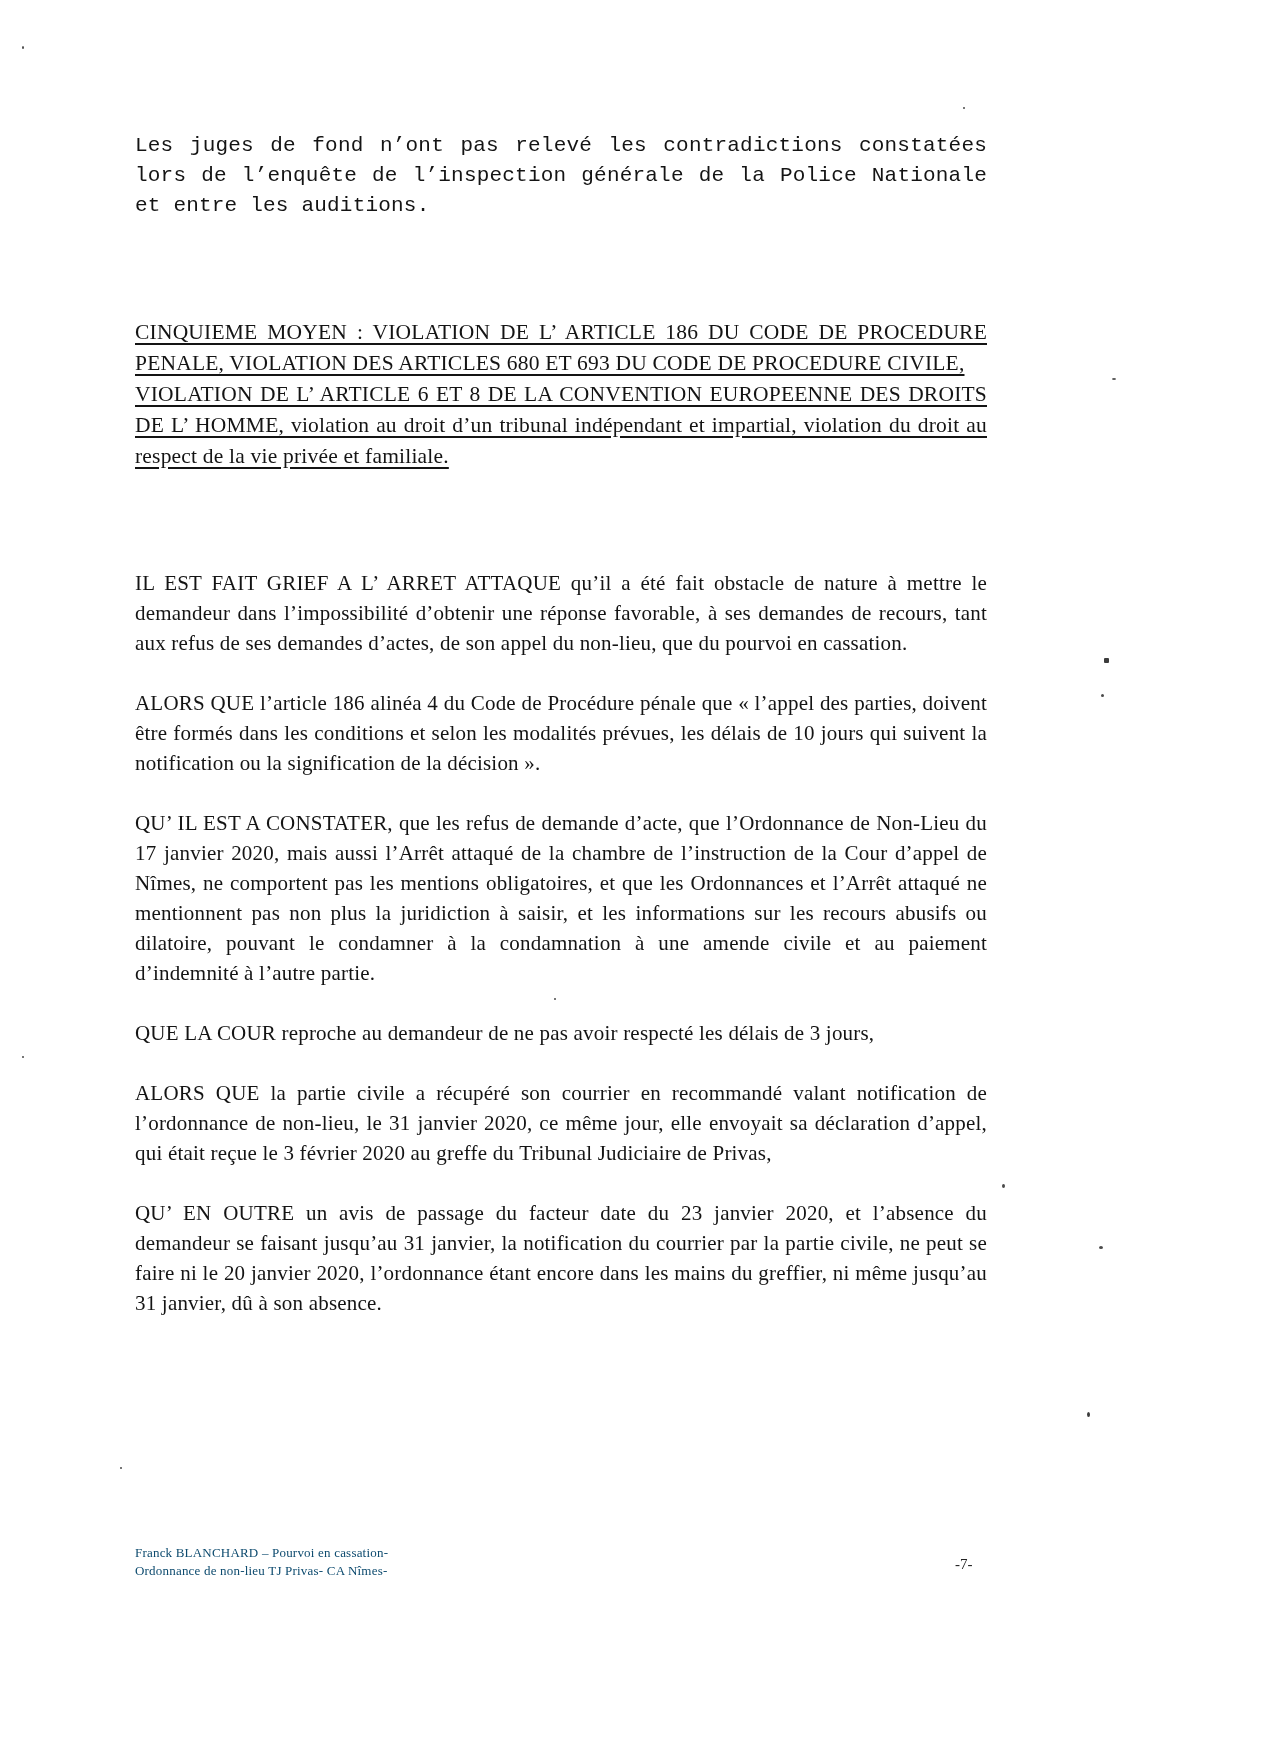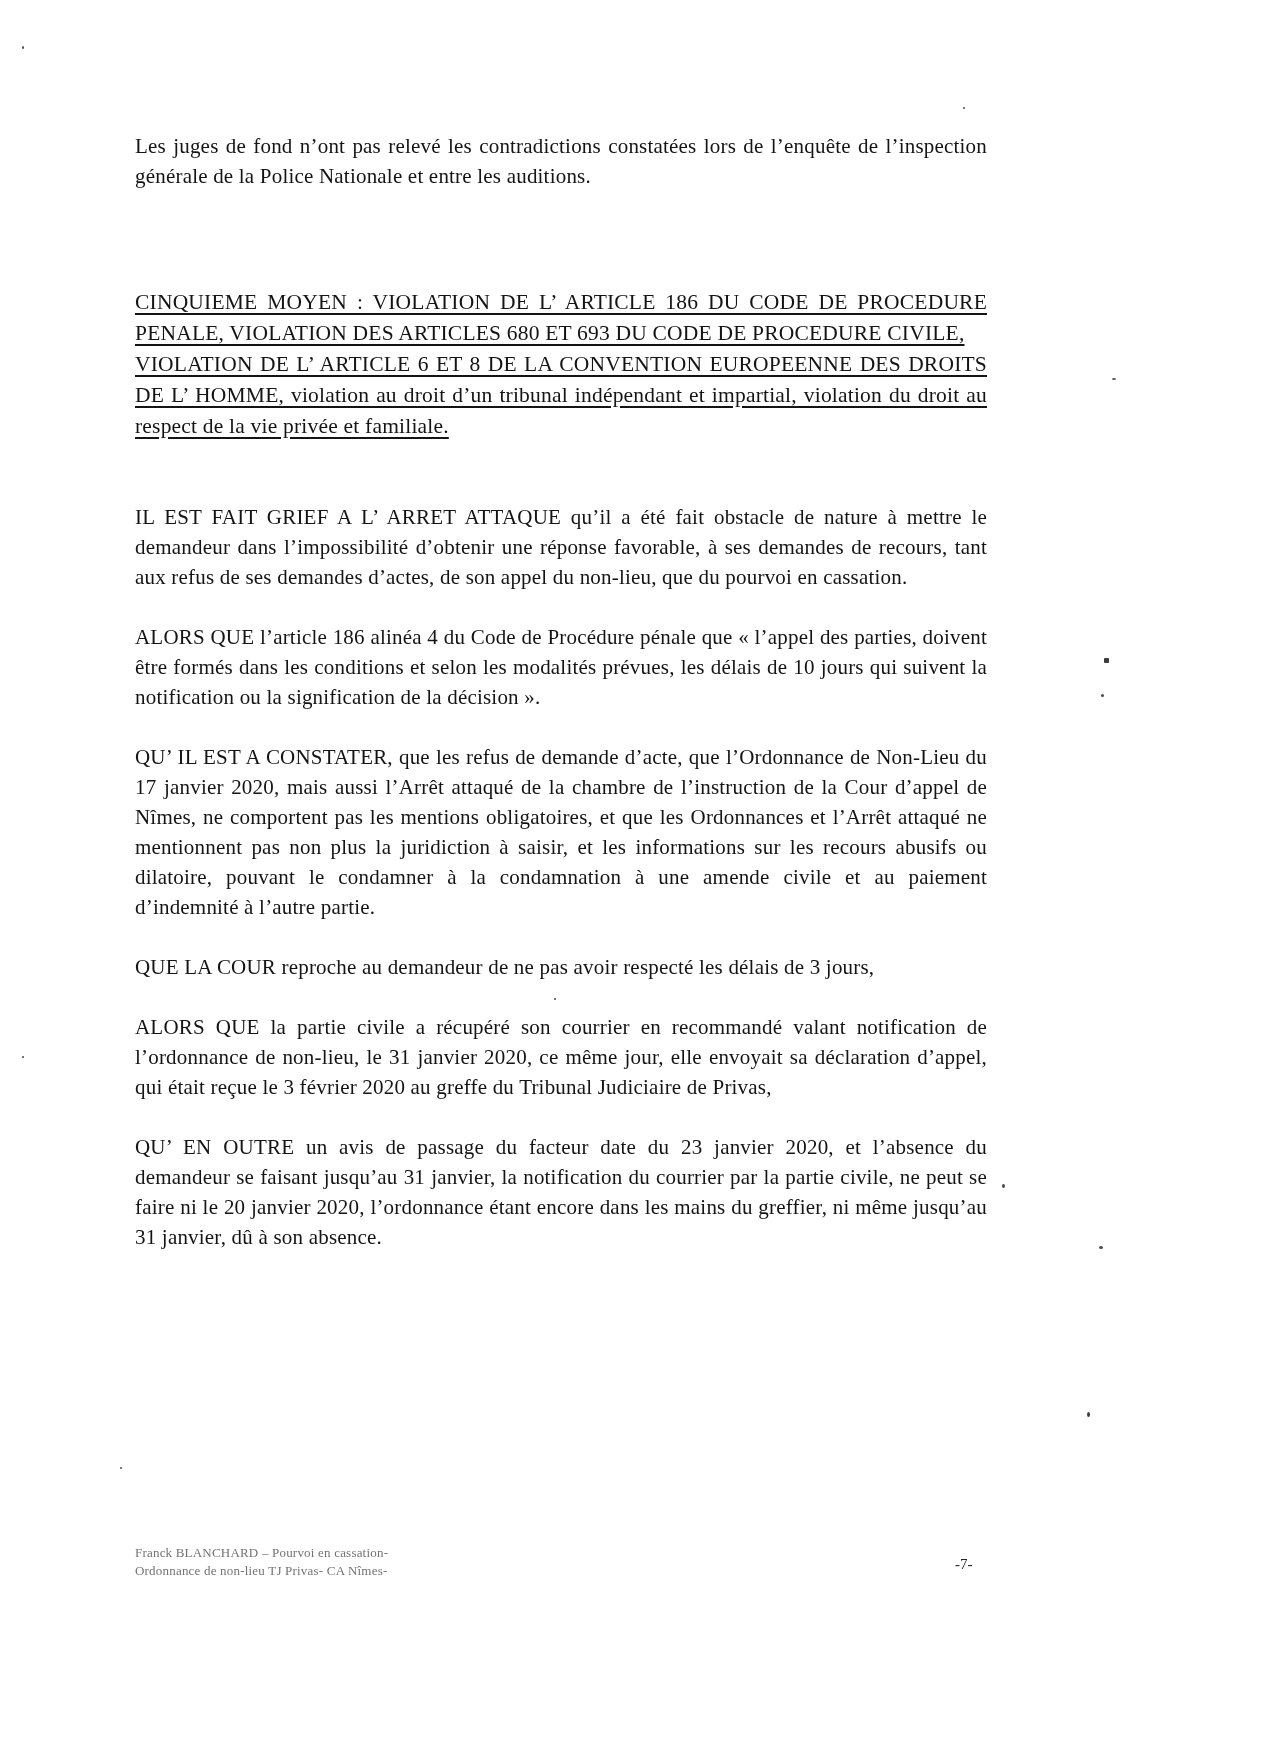--- a/index.html
+++ b/index.html
@@ -21,42 +21,42 @@
     left: 135px;
     top: 131px;
     width: 852px;
   }
   .para {
     font-size: 21px;
     line-height: 30px;
     text-align: justify;
     letter-spacing: 0.2px;
   }
-  .intro { margin-bottom: 96px; }
+  .intro { margin-bottom: 96px; font-family: Liberation Mono, monospace; }
   .heading-block {
-    margin-bottom: 60px;
+    margin-bottom: 96px;
   }
   .heading-block .para {
     font-size: 21.5px;
     line-height: 31px;
   }
   .underlined {
     text-decoration: underline;
     text-decoration-thickness: 2px;
     text-underline-offset: 4px;
   }
   .body-para { margin-bottom: 30px; }
   .body-para:last-child { margin-bottom: 8px; }
   .footer {
     position: absolute;
     left: 135px;
     top: 1544px;
     font-size: 13px;
     line-height: 18px;
-    color: #737373;
+    color: #0c4a6e;
     letter-spacing: 0.2px;
   }
   .page-number {
     position: absolute;
     left: 955px;
     top: 1556px;
     font-size: 15px;
     color: #222222;
   }
   

